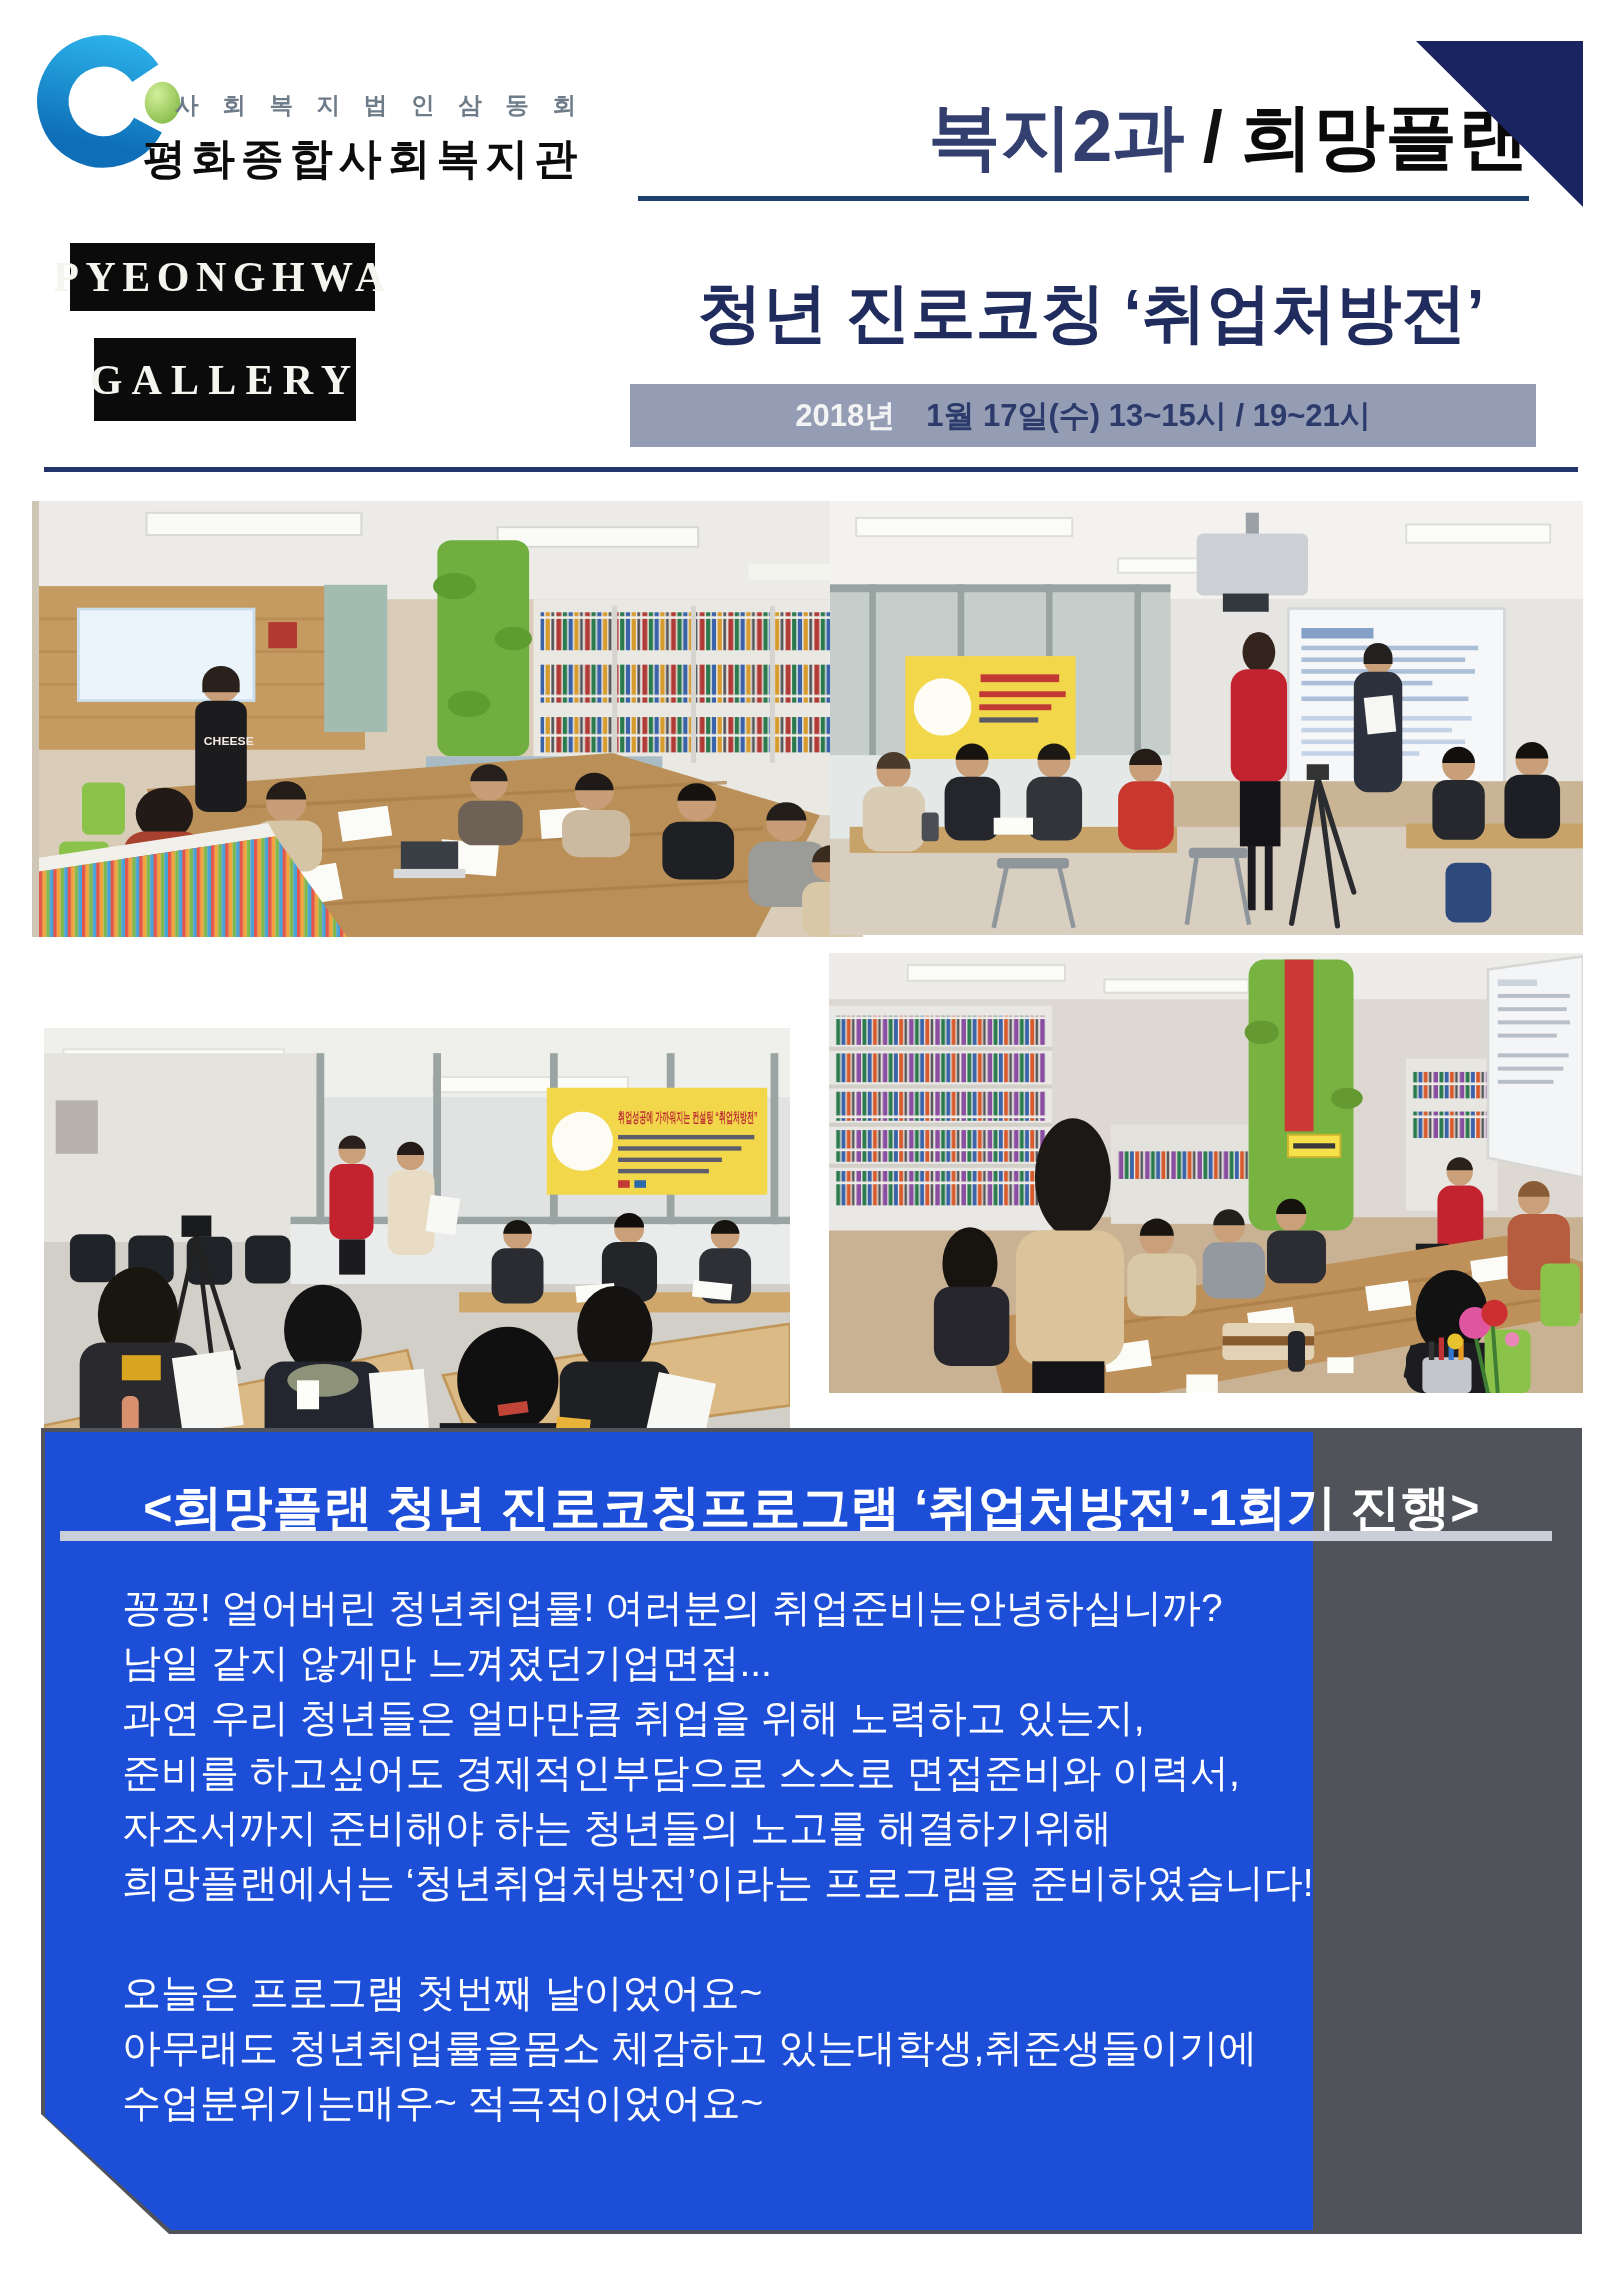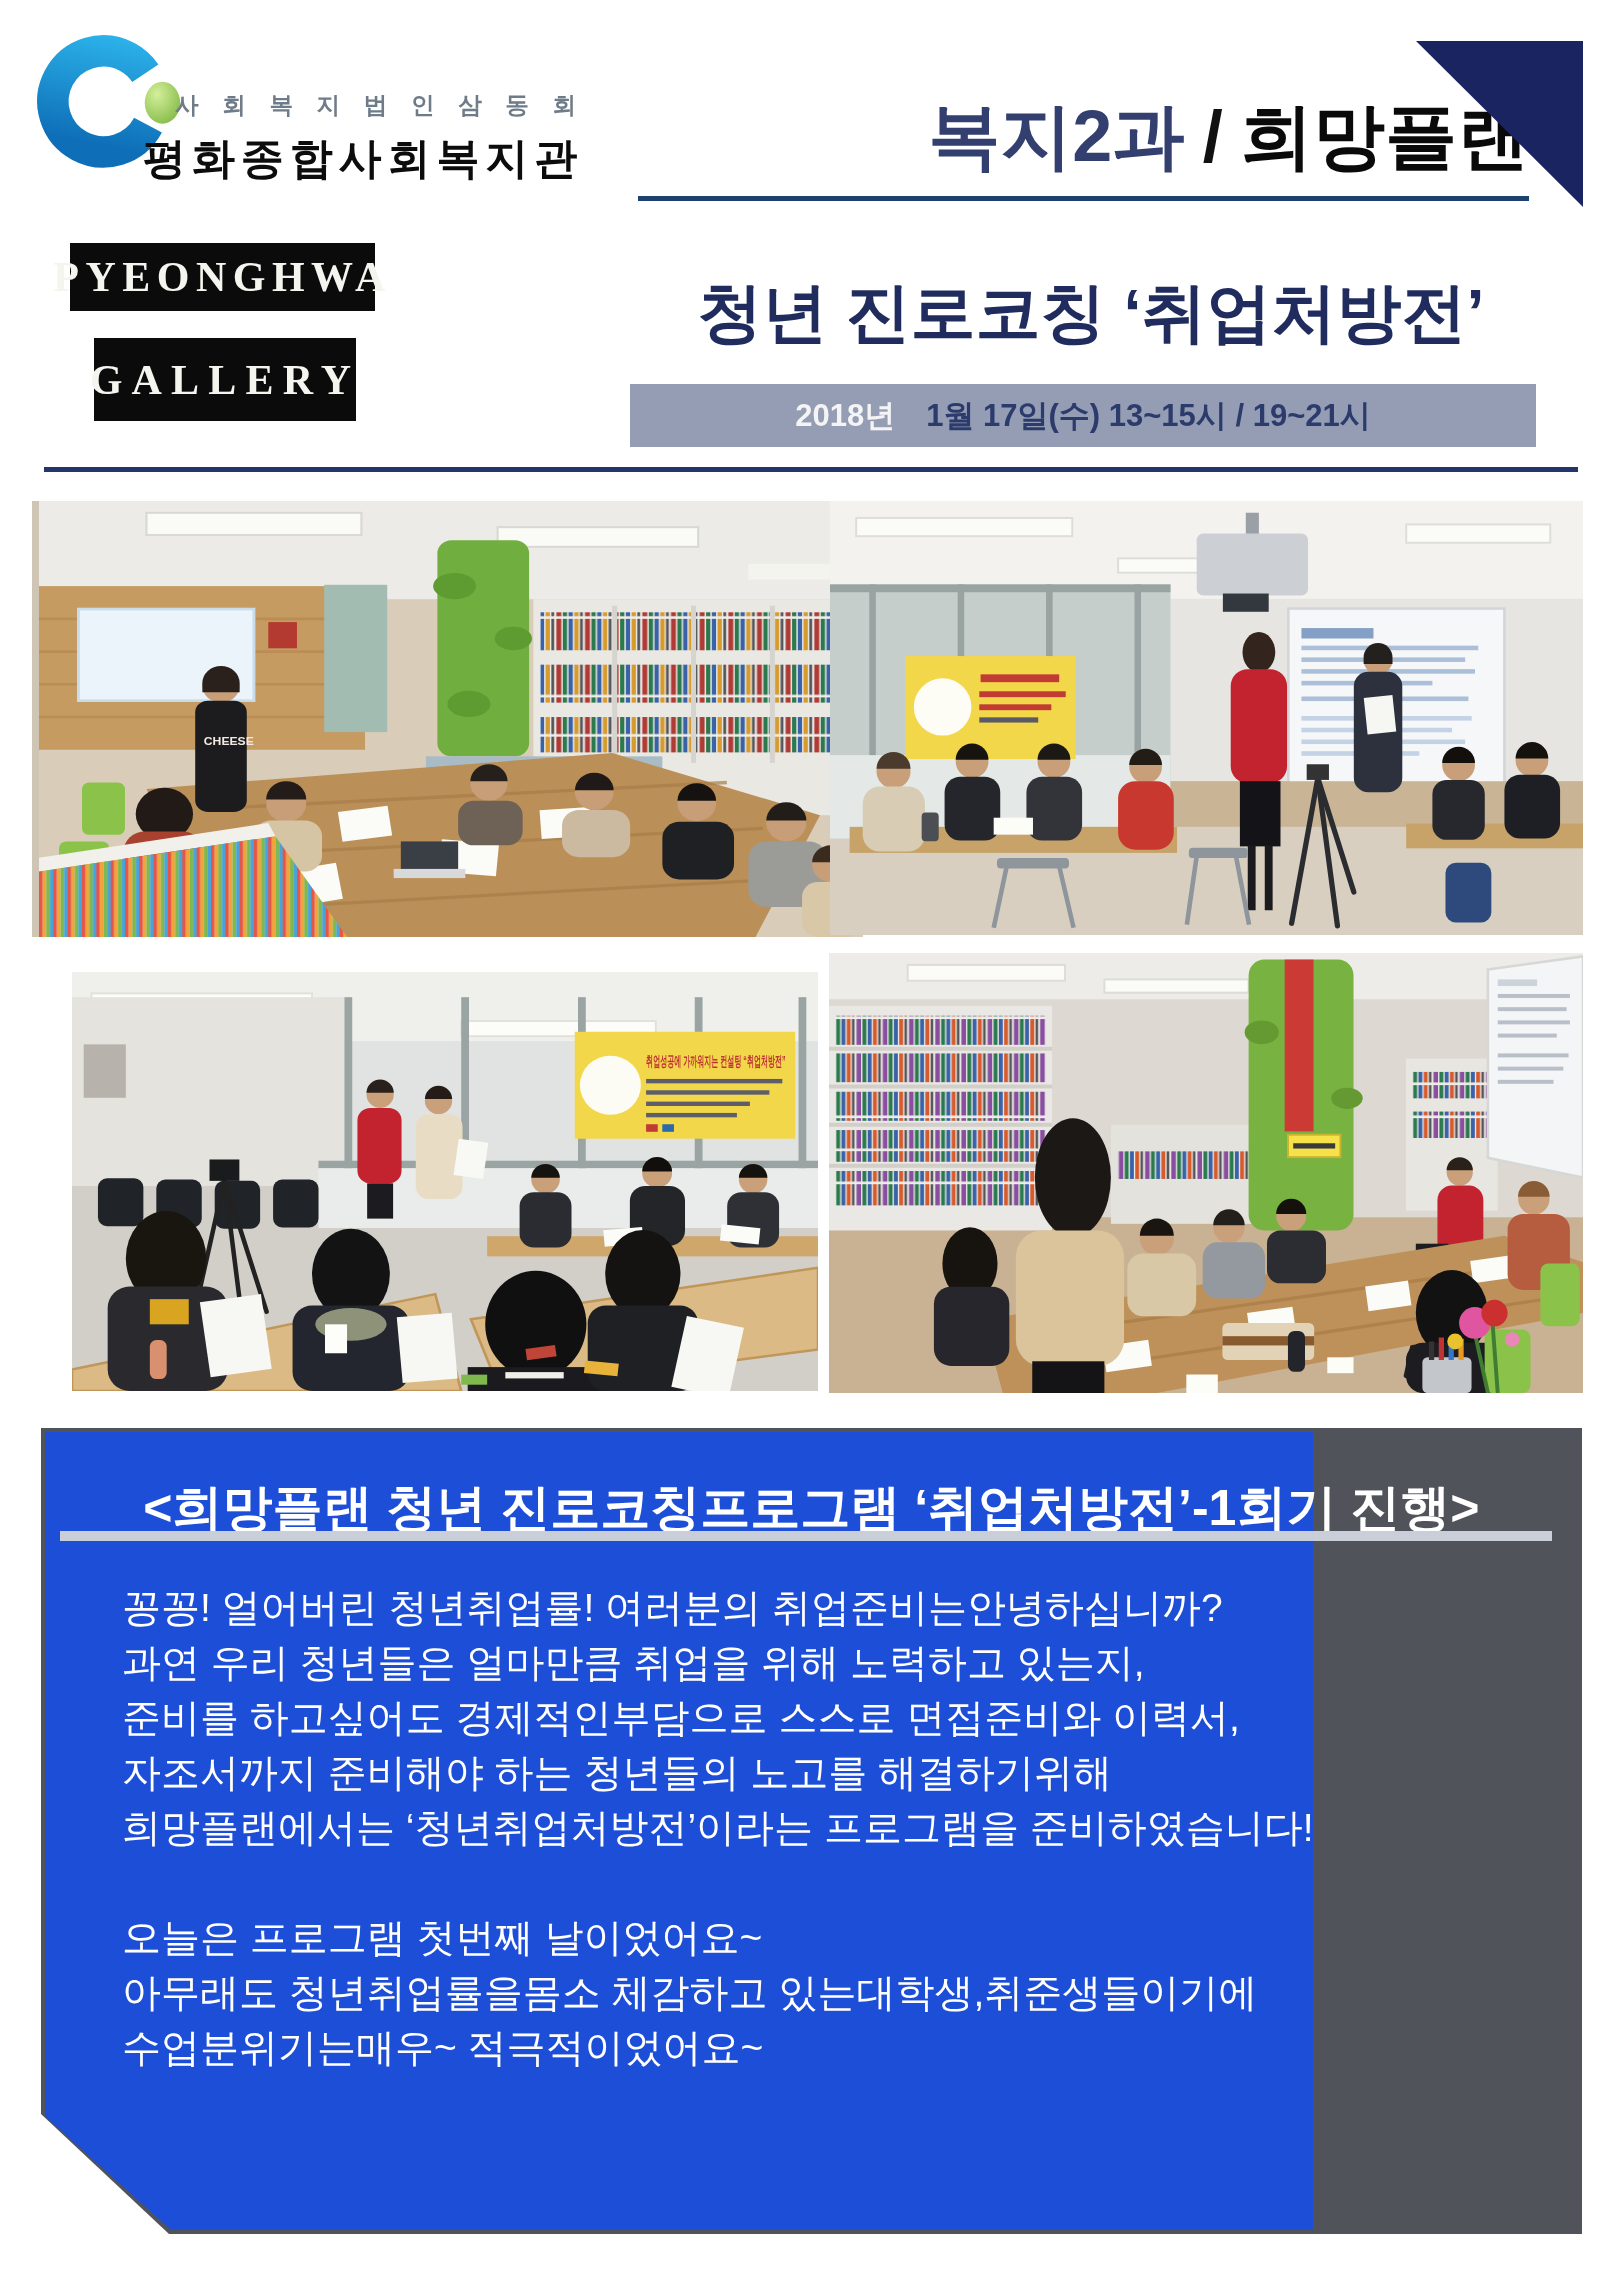--- a/index.html
+++ b/index.html
@@ -31,21 +31,21 @@
       display:flex;align-items:center;justify-content:center;font-size:31px;font-weight:bold;white-space:nowrap;}
   #date-year{color:#f4f4f4;margin-right:31px;}
   #date-rest{color:#2c3b6b;}
   #section-rule{left:44px;top:467px;width:1534px;height:5.2px;background:#24356b;}
 
   
   .photo{overflow:hidden;background:#cfc5b4;}
   .photo svg{display:block;width:100%;height:100%;}
   #photo-1{left:32px;top:501px;width:824px;height:436px;padding-left:7px;}
   #photo-2{left:830px;top:501px;width:753px;height:434px;}
-  #photo-3{left:44px;top:972px;width:746px;height:419px;margin-left:28px;}
+  #photo-3{left:44px;top:1028px;width:746px;height:419px;}
   #photo-4{left:829px;top:953px;width:754px;height:440px;}
 
   
   #article-outer{left:41px;top:1428px;width:1541px;height:806px;background:#505359;
       clip-path:polygon(0 0,1541px 0,1541px 806px,128px 806px,0 686px);
       filter:drop-shadow(3.9px 6.5px 0 #75777c);}
   #article-inner{left:3.9px;top:3.9px;width:1268px;height:798px;background:#1d4ed8;
       clip-path:polygon(0 0,1533px 0,1533px 798px,126px 798px,0 684px);}
   #article-heading{left:0;top:43px;width:1533px;text-align:center;color:#ffffff;
       font-size:50px;font-weight:bold;white-space:nowrap;}
@@ -474,20 +474,21 @@
       <rect x="700" y="572" width="26" height="62" rx="10" fill="#23252a"></rect>
     </svg>
   </div>
 
   <div class="abs" id="article-outer">
     <div class="abs" id="article-inner">
       <div class="abs" id="article-heading">&lt;희망플랜 청년 진로코칭프로그램 ‘취업처방전’-1회기 진행&gt;</div>
       <div class="abs" id="article-underline"></div>
       <div class="abs" id="article-body">
         <div class="body-line">꽁꽁! 얼어버린 청년취업률! 여러분의 취업준비는안녕하십니까?</div>
+        <div class="body-line">남일 같지 않게만 느껴졌던기업면접...</div>
         <div class="body-line">과연 우리 청년들은 얼마만큼 취업을 위해 노력하고 있는지,</div>
         <div class="body-line">준비를 하고싶어도 경제적인부담으로 스스로 면접준비와 이력서,</div>
         <div class="body-line">자조서까지 준비해야 하는 청년들의 노고를 해결하기위해</div>
         <div class="body-line">희망플랜에서는 ‘청년취업처방전’이라는 프로그램을 준비하였습니다!</div>
         <div class="body-spacer"></div>
         <div class="body-line">오늘은 프로그램 첫번째 날이었어요~</div>
         <div class="body-line">아무래도 청년취업률을몸소 체감하고 있는대학생,취준생들이기에</div>
         <div class="body-line">수업분위기는매우~ 적극적이었어요~</div>
       </div>
     </div>

